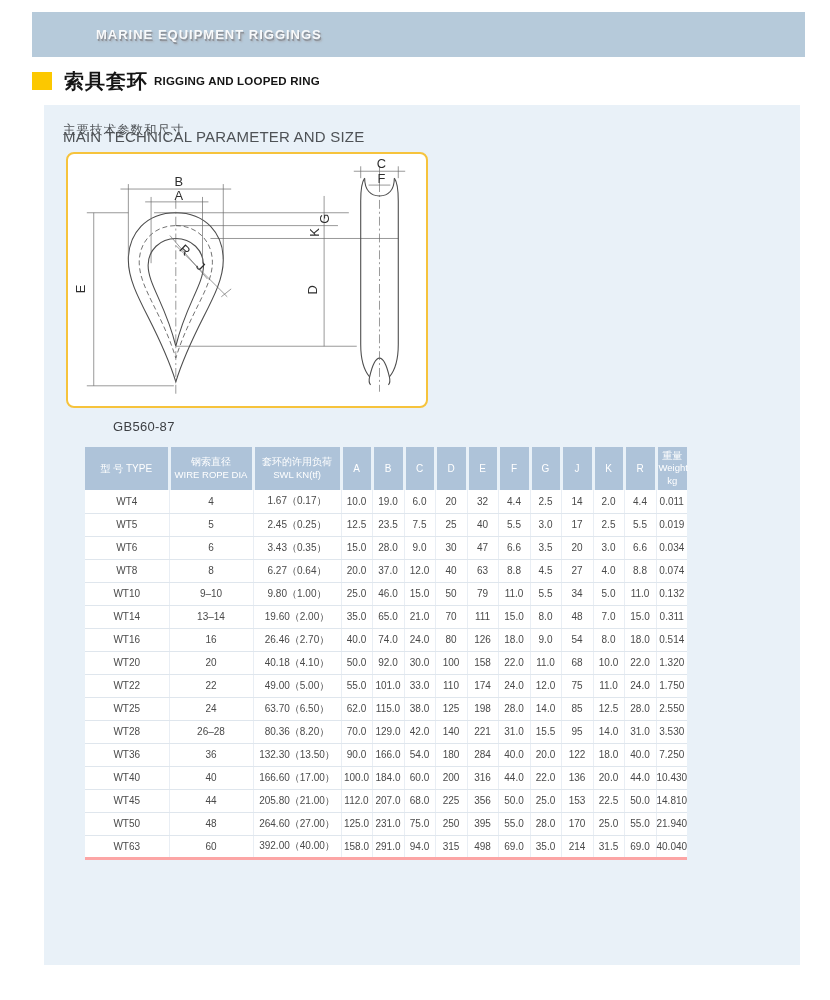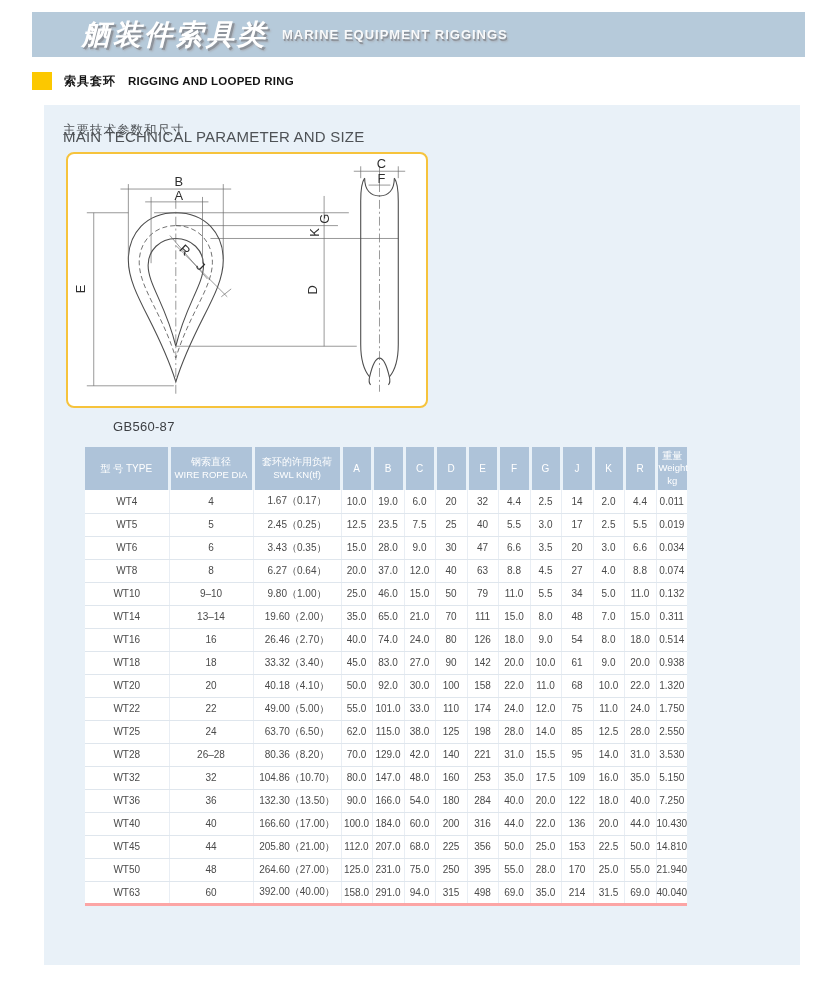--- a/index.html
+++ b/index.html
@@ -10,22 +10,22 @@
   .banner { position:absolute; left:32px; top:12px; width:773px; height:45px;
             background:#b6cada; display:flex; align-items:center; padding-left:50px; }
   .banner-zh { font-size:28px; font-weight:bold; font-style:italic; color:#ffffff;
                letter-spacing:3px; text-shadow:2px 2px 0 #8d939b, 3px 3px 2px #aab0b8; white-space:nowrap; }
   .banner-en { font-size:13px; font-weight:bold; color:#f8f9fa; margin-left:14px; letter-spacing:1px;
                text-shadow:1px 2px 0 #8d939b, 2px 3px 2px #aab0b8; white-space:nowrap; }
 
   
   .section { position:absolute; left:32px; top:70px; height:22px; display:flex; align-items:center; }
   .yellow-sq { width:20px; height:18px; background:#fcc800; margin-right:12px; }
-  .section-zh { font-size:12px; font-weight:bold; color:#151515; letter-spacing:1px; }
-  .section-en { font-size:11.5px; font-weight:bold; color:#151515; margin-left:12px; letter-spacing:0.2px; }
+  .section-zh { font-size:20px; font-weight:bold; color:#151515; letter-spacing:1px; }
+  .section-en { font-size:11.5px; font-weight:bold; color:#151515; margin-left:6px; letter-spacing:0.2px; }
 
   
   .panel { position:absolute; left:44px; top:105px; width:756px; height:860px; background:#e9f1f8; }
 
   .params-zh { position:absolute; left:63px; top:110px; font-size:12.5px; color:#4e5256; letter-spacing:1px;margin-top:12px; }
   .params-en { position:absolute; left:63px; top:128px; font-size:15px; color:#4e5256; letter-spacing:0.2px; }
 
   
   .diagram-box { position:absolute; left:66px; top:152px; width:362px; height:256px;
                  background:#ffffff; border:2px solid #f6c33c; border-radius:8px; }
@@ -49,21 +49,20 @@
                         border-bottom:1px solid #dfe6ed; }
   table.spec tbody td:not(:last-child) { border-right:1px solid #e9eef4; }
   table.spec tbody tr:last-child td { border-bottom:3px solid #fca5a5; }
 </style>
 </head>
 <body>
 
 <div class="page">
 
   <div class="banner">
-    <span class="banner-zh">舾装件索具类</span>
     <span class="banner-en">MARINE EQUIPMENT RIGGINGS</span>
   </div>
 
   <div class="section">
     <span class="yellow-sq"></span>
     <span class="section-zh">索具套环</span>
     <span class="section-en">RIGGING AND LOOPED RING</span>
   </div>
 
   <div class="panel"></div>
@@ -305,36 +304,20 @@
           <td>80</td>
           <td>126</td>
           <td>18.0</td>
           <td>9.0</td>
           <td>54</td>
           <td>8.0</td>
           <td>18.0</td>
           <td>0.514</td>
         </tr>
         <tr>
-          <td>WT18</td>
-          <td>18</td>
-          <td>33.32（3.40）</td>
-          <td>45.0</td>
-          <td>83.0</td>
-          <td>27.0</td>
-          <td>90</td>
-          <td>142</td>
-          <td>20.0</td>
-          <td>10.0</td>
-          <td>61</td>
-          <td>9.0</td>
-          <td>20.0</td>
-          <td>0.938</td>
-        </tr>
-        <tr>
           <td>WT20</td>
           <td>20</td>
           <td>40.18（4.10）</td>
           <td>50.0</td>
           <td>92.0</td>
           <td>30.0</td>
           <td>100</td>
           <td>158</td>
           <td>22.0</td>
           <td>11.0</td>
@@ -385,36 +368,20 @@
           <td>140</td>
           <td>221</td>
           <td>31.0</td>
           <td>15.5</td>
           <td>95</td>
           <td>14.0</td>
           <td>31.0</td>
           <td>3.530</td>
         </tr>
         <tr>
-          <td>WT32</td>
-          <td>32</td>
-          <td>104.86（10.70）</td>
-          <td>80.0</td>
-          <td>147.0</td>
-          <td>48.0</td>
-          <td>160</td>
-          <td>253</td>
-          <td>35.0</td>
-          <td>17.5</td>
-          <td>109</td>
-          <td>16.0</td>
-          <td>35.0</td>
-          <td>5.150</td>
-        </tr>
-        <tr>
           <td>WT36</td>
           <td>36</td>
           <td>132.30（13.50）</td>
           <td>90.0</td>
           <td>166.0</td>
           <td>54.0</td>
           <td>180</td>
           <td>284</td>
           <td>40.0</td>
           <td>20.0</td>

